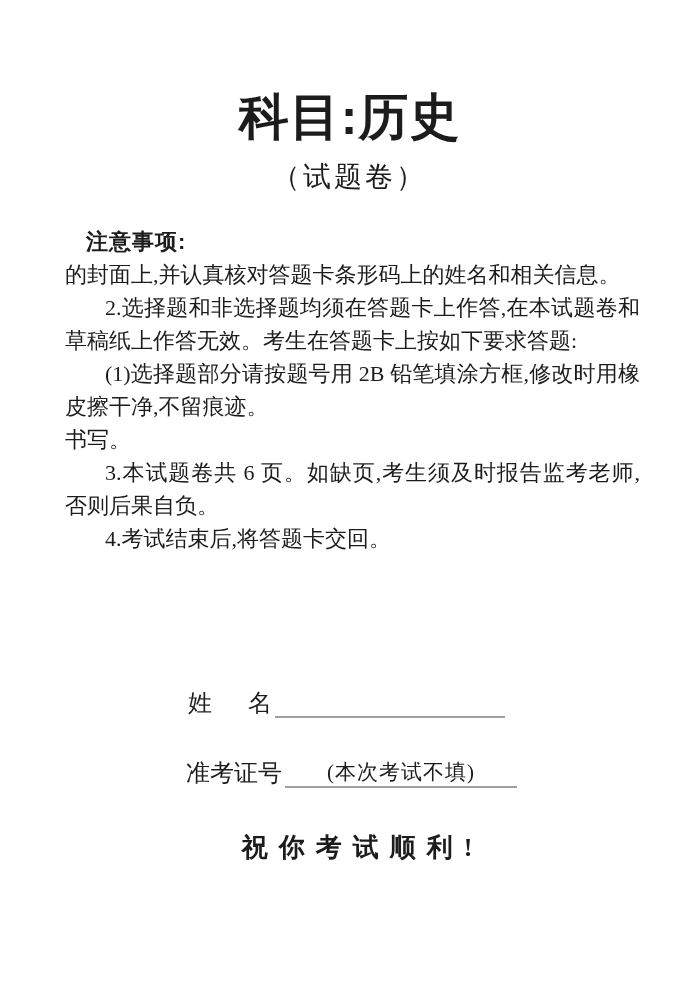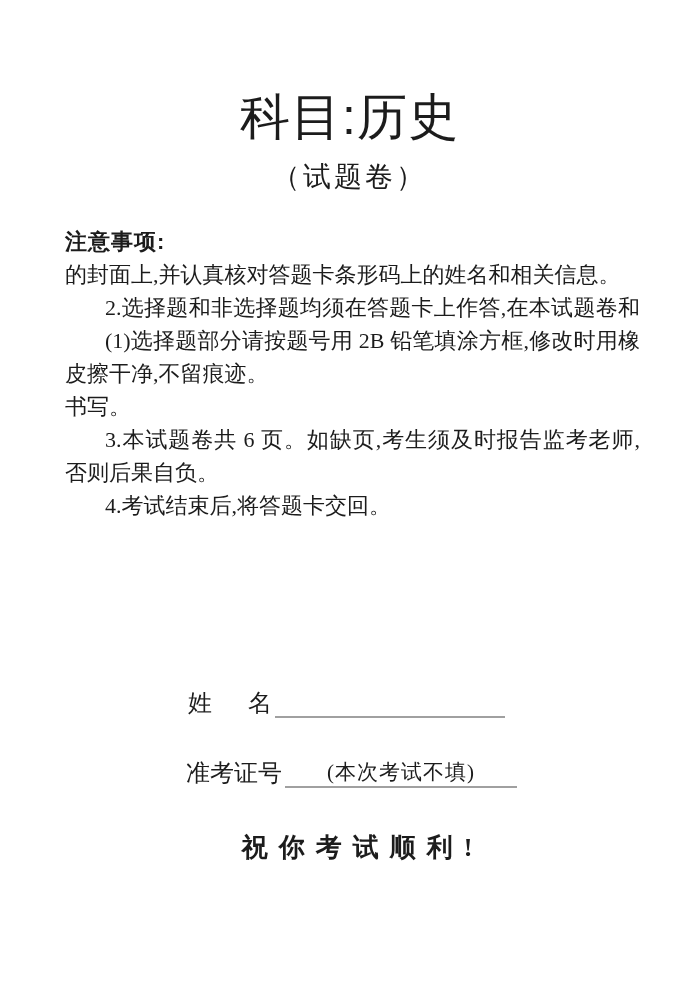--- a/index.html
+++ b/index.html
@@ -22,21 +22,21 @@
     inset: 0;
     background: var(--background);
   }
   .title {
     position: absolute;
     top: 88px;
     left: 0;
     width: 100%;
     text-align: center;
     font-family: "Liberation Sans", "DejaVu Sans", sans-serif;
-    font-weight: normal;
+    font-weight: bold;
     font-size: 50px;
     line-height: 58px;
     letter-spacing: 1px;
   }
   .subtitle {
     position: absolute;
     top: 158px;
     left: 0;
     width: 100%;
     text-align: center;
@@ -51,20 +51,21 @@
     width: 575px;
     font-size: 22px;
     line-height: 33px;
   }
   .notice-heading {
     font-family: "Liberation Sans", "DejaVu Sans", sans-serif;
     font-weight: bold;
     font-size: 22px;
     line-height: 33px;
     letter-spacing: 1px;
+    margin-left: 21px;
   }
   .line {
     text-align: justify;
     text-align-last: left;
   }
   .line.fill { text-align-last: justify; }
   .line.indent { text-indent: 40px; }
   .field-row {
     position: absolute;
     display: flex;
@@ -124,20 +125,21 @@
 
   <div class="title">科目:历史</div>
 
   <div class="subtitle">（试题卷）</div>
 
   <div class="notice">
     <div class="notice-heading">注意事项:</div>
     <div>
         <div class="line">的封面上,并认真核对答题卡条形码上的姓名和相关信息。</div>
         <div class="line indent fill">2.选择题和非选择题均须在答题卡上作答,在本试题卷和</div>
+        <div class="line">草稿纸上作答无效。考生在答题卡上按如下要求答题:</div>
         <div class="line indent fill">(1)选择题部分请按题号用 2B 铅笔填涂方框,修改时用橡</div>
         <div class="line">皮擦干净,不留痕迹。</div>
         <div class="line">书写。</div>
         <div class="line indent fill">3.本试题卷共 6 页。如缺页,考生须及时报告监考老师,</div>
         <div class="line">否则后果自负。</div>
         <div class="line indent">4.考试结束后,将答题卡交回。</div>
       </div>
   </div>
 
   <div class="field-row name-row">

